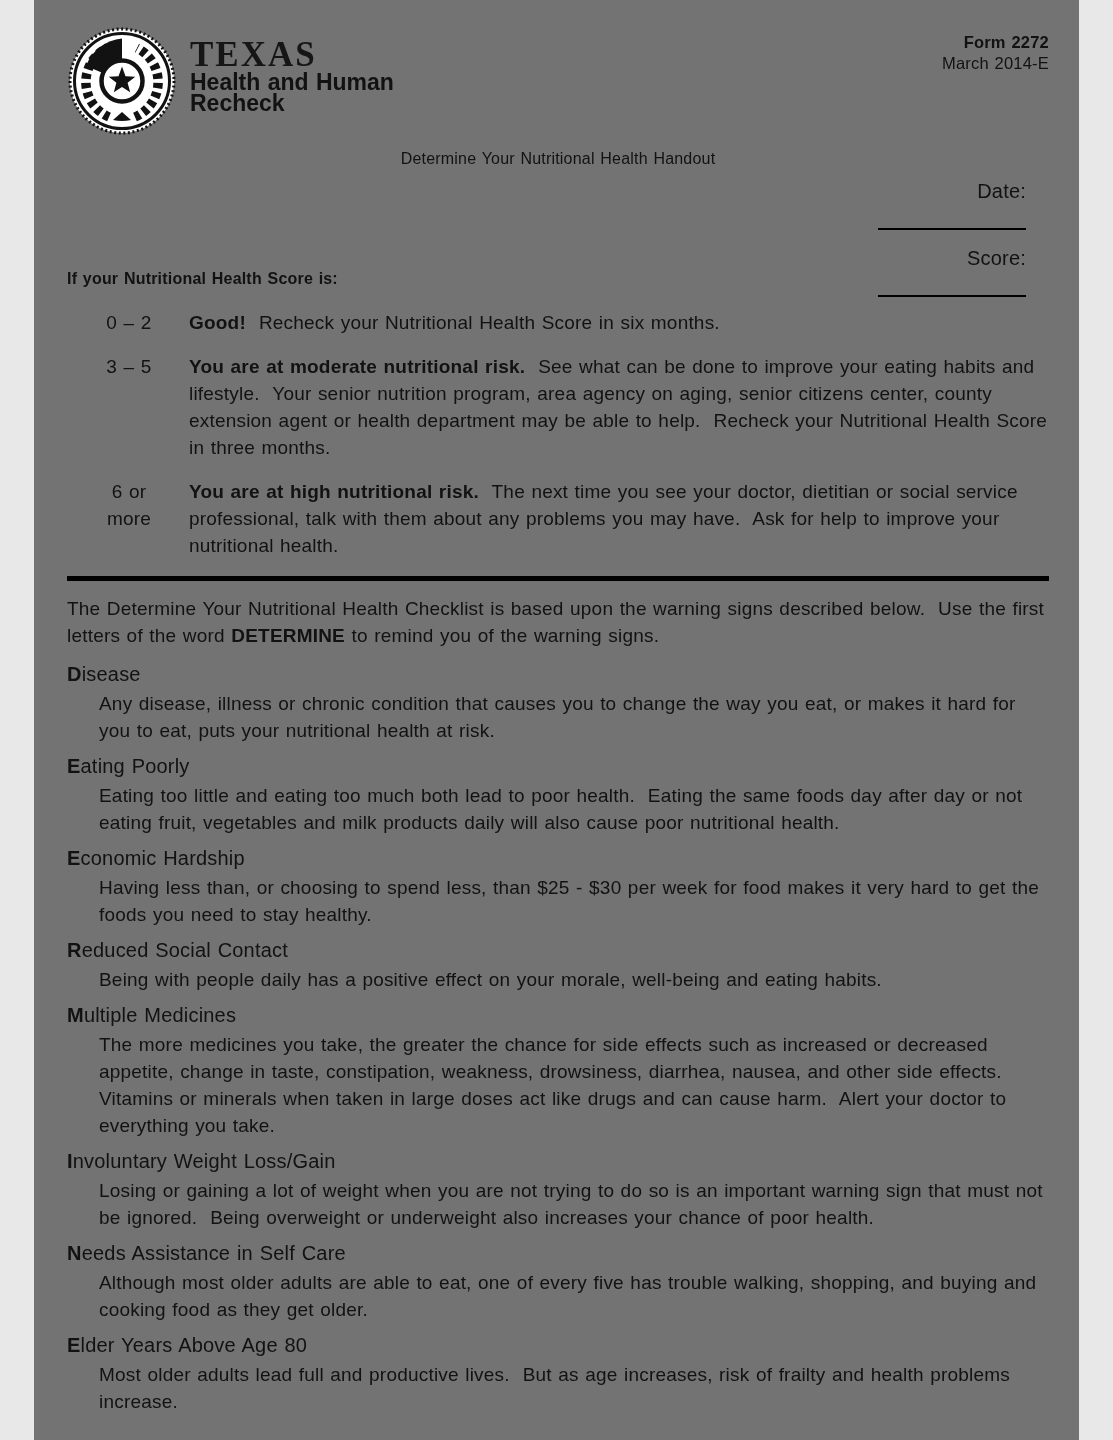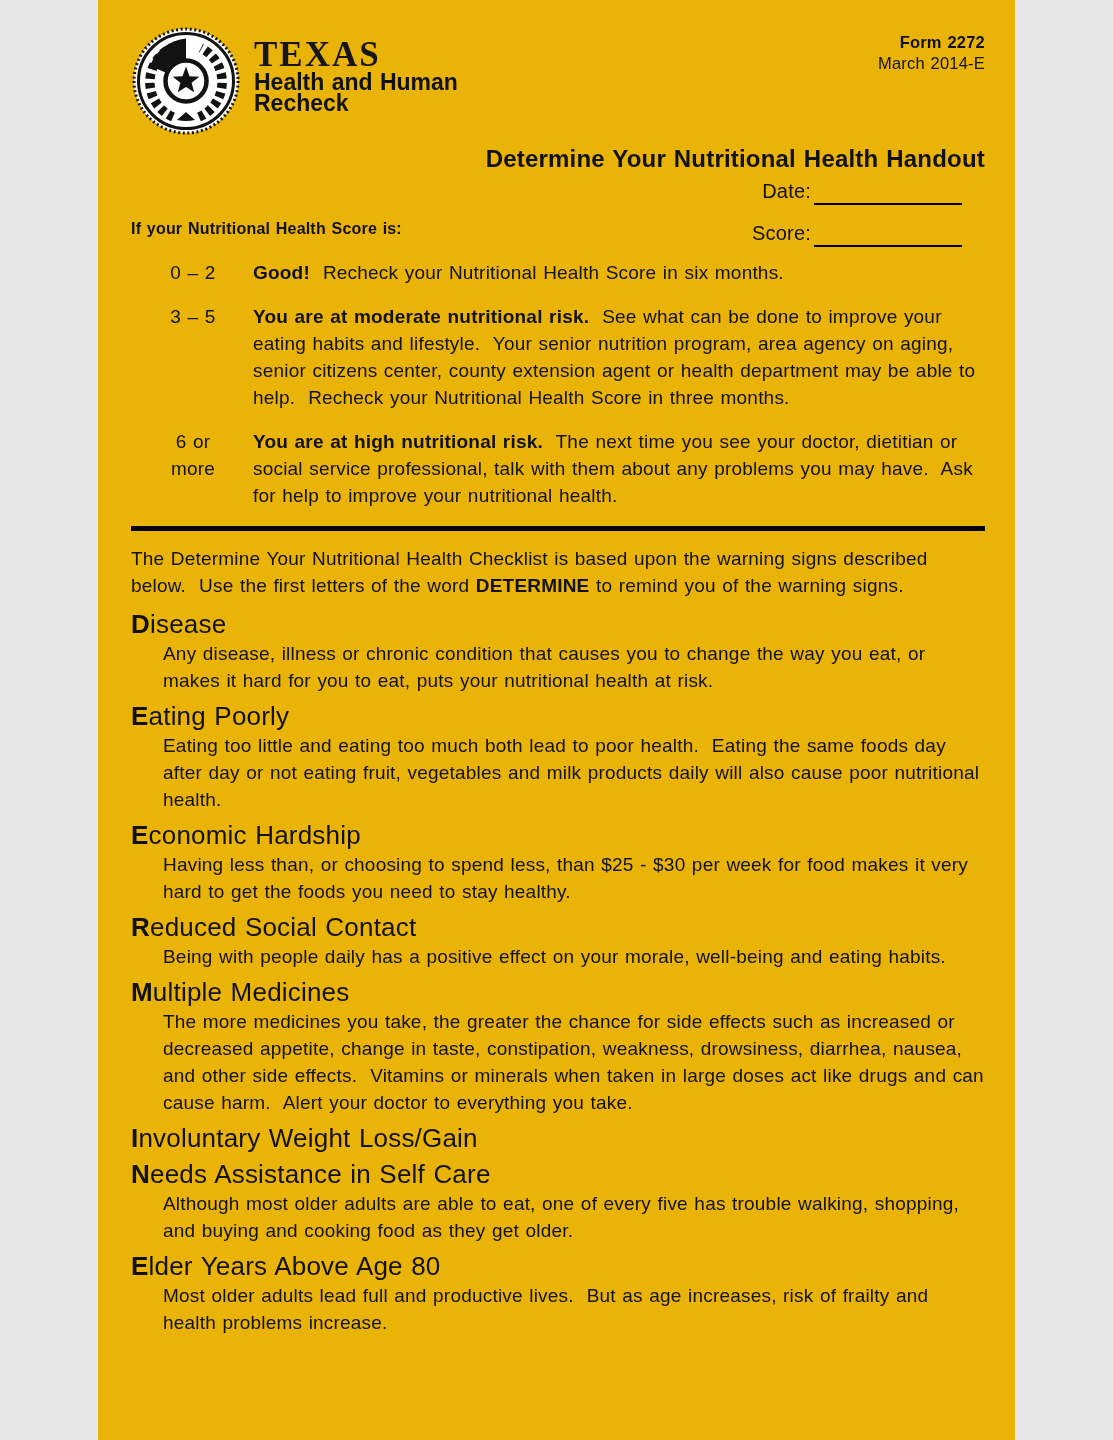--- a/index.html
+++ b/index.html
@@ -1,54 +1,54 @@
 <!DOCTYPE html>
 <html><head>
 <meta charset="utf-8">
 <style>
   html, body { margin: 0; padding: 0; background: #e8e8e8; }
   .page {
-    width: 917px; min-height: 1440px; margin: 0 auto; background: #eab308;
+    width: 1045px; min-height: 1440px; margin: 0 auto; background: #737373;
     box-sizing: border-box; padding: 26px 30px 16px 33px;
     font-family: "Liberation Sans", sans-serif; color: #121212;
     font-size: 19px; line-height: 27px; letter-spacing: .2px; word-spacing: 1px;
   }
   
   .hdr { display: flex; justify-content: space-between; align-items: flex-start; }
   .logo { display: flex; align-items: flex-start; gap: 13px; }
   .seal { width: 110px; height: 110px; flex: 0 0 auto; }
   .logo-text { padding-top: 12px; }
   .logo-org {
     font-family: "Liberation Serif", serif; font-size: 35px; line-height: 34px;
     font-weight: 600; letter-spacing: 2px; color: #161616;
   }
   .logo-dept { font-size: 23px; line-height: 21px; font-weight: bold; letter-spacing: 0; }
   .form-meta { text-align: right; font-size: 16.5px; line-height: 21px; padding-top: 6px; }
   .form-num { font-weight: bold; }
   
-  .title { text-align: right; font-size: 24px; font-weight: bold; margin: 8px 0 0; line-height: 30px; letter-spacing: .2px; }
+  .title { text-align: center; font-size: 16px; font-weight: normal; margin: 8px 0 0; line-height: 30px; letter-spacing: .2px; }
   
   .subheader { display: flex; justify-content: space-between; align-items: flex-end; margin-top: 4px; }
   .score-heading { font-size: 16px; font-weight: bold; padding-bottom: 5px; }
   .fields { margin-right: 23px; }
-  .field-row { display: flex; align-items: flex-end; justify-content: flex-end; margin-bottom: 15px; font-size: 20px; }
+  .field-row { display: flex; align-items: flex-end; justify-content: flex-end; margin-bottom: 15px; font-size: 20px; flex-direction: column; }
   .field-row:last-child { margin-bottom: 0; justify-content: flex-end; }
   .blank { display: inline-block; width: 148px; height: 1.15em; border-bottom: 2px solid #000; margin-left: 3px; }
   
   .score-table { margin-top: 12px; }
   .srow { display: flex; margin-bottom: 17px; }
   .range { width: 96px; margin-left: 14px; text-align: center; white-space: pre-line; flex: 0 0 auto; }
   .desc { flex: 1; margin-left: 12px; white-space: pre-wrap; }
   b { font-weight: bold; }
   
   .divider { height: 5px; background: #000; margin: 16px 0 14px; }
   
   .intro { margin: 0 0 12px; white-space: pre-wrap; }
   .warn { margin-bottom: 9px; }
-  .wh { font-size: 26px; font-weight: normal; margin: 9px 0 2px; line-height: 27px; }
+  .wh { font-size: 20px; font-weight: normal; margin: 9px 0 2px; line-height: 27px; }
   .wh b { font-weight: bold; }
   .wb { margin: 0 0 0 32px; white-space: pre-wrap; }
 </style>
 </head>
 <body>
 
 <div class="page">
 
   <div class="hdr">
     <div class="logo">
@@ -131,20 +131,21 @@
     <p class="wb">Being with people daily has a positive effect on your morale, well-being and eating habits.</p>
   </section>
 
   <section class="warn">
     <h3 class="wh"><b>M</b><span>ultiple Medicines</span></h3>
     <p class="wb">The more medicines you take, the greater the chance for side effects such as increased or decreased appetite, change in taste, constipation, weakness, drowsiness, diarrhea, nausea, and other side effects.  Vitamins or minerals when taken in large doses act like drugs and can cause harm.  Alert your doctor to everything you take.</p>
   </section>
 
   <section class="warn">
     <h3 class="wh"><b>I</b><span>nvoluntary Weight Loss/Gain</span></h3>
+    <p class="wb">Losing or gaining a lot of weight when you are not trying to do so is an important warning sign that must not be ignored.  Being overweight or underweight also increases your chance of poor health.</p>
   </section>
 
   <section class="warn">
     <h3 class="wh"><b>N</b><span>eeds Assistance in Self Care</span></h3>
     <p class="wb">Although most older adults are able to eat, one of every five has trouble walking, shopping, and buying and cooking food as they get older.</p>
   </section>
 
   <section class="warn">
     <h3 class="wh"><b>E</b><span>lder Years Above Age 80</span></h3>
     <p class="wb">Most older adults lead full and productive lives.  But as age increases, risk of frailty and health problems increase.</p>

